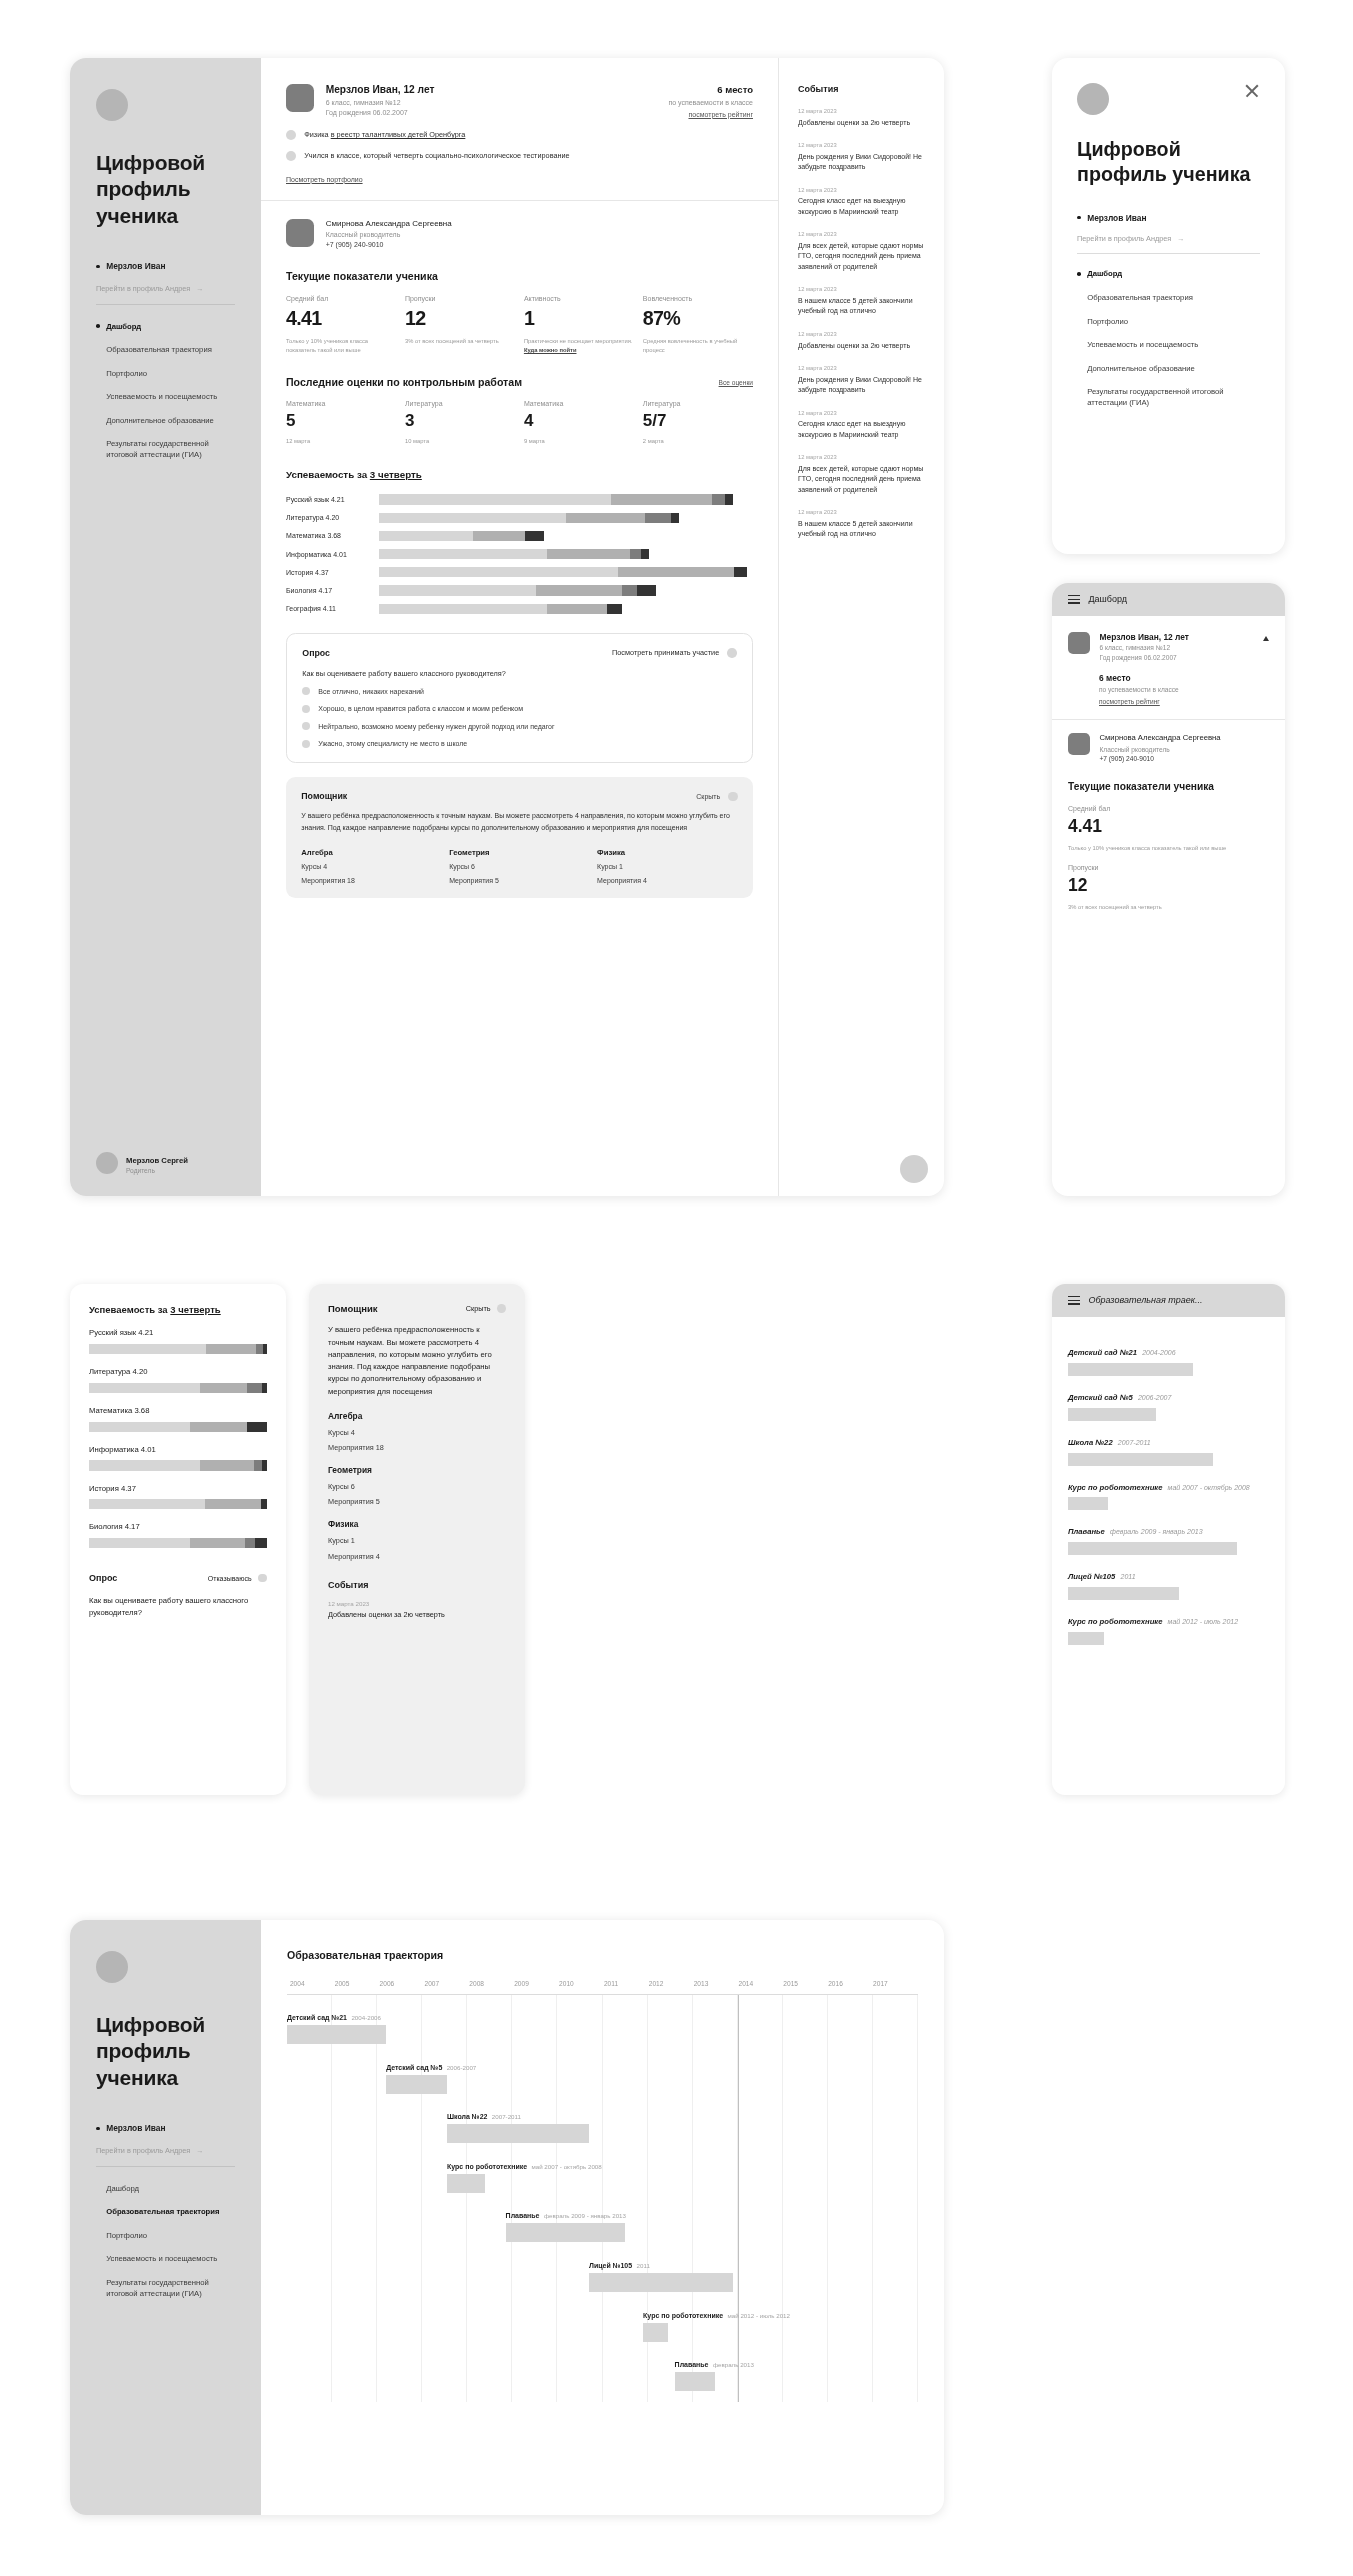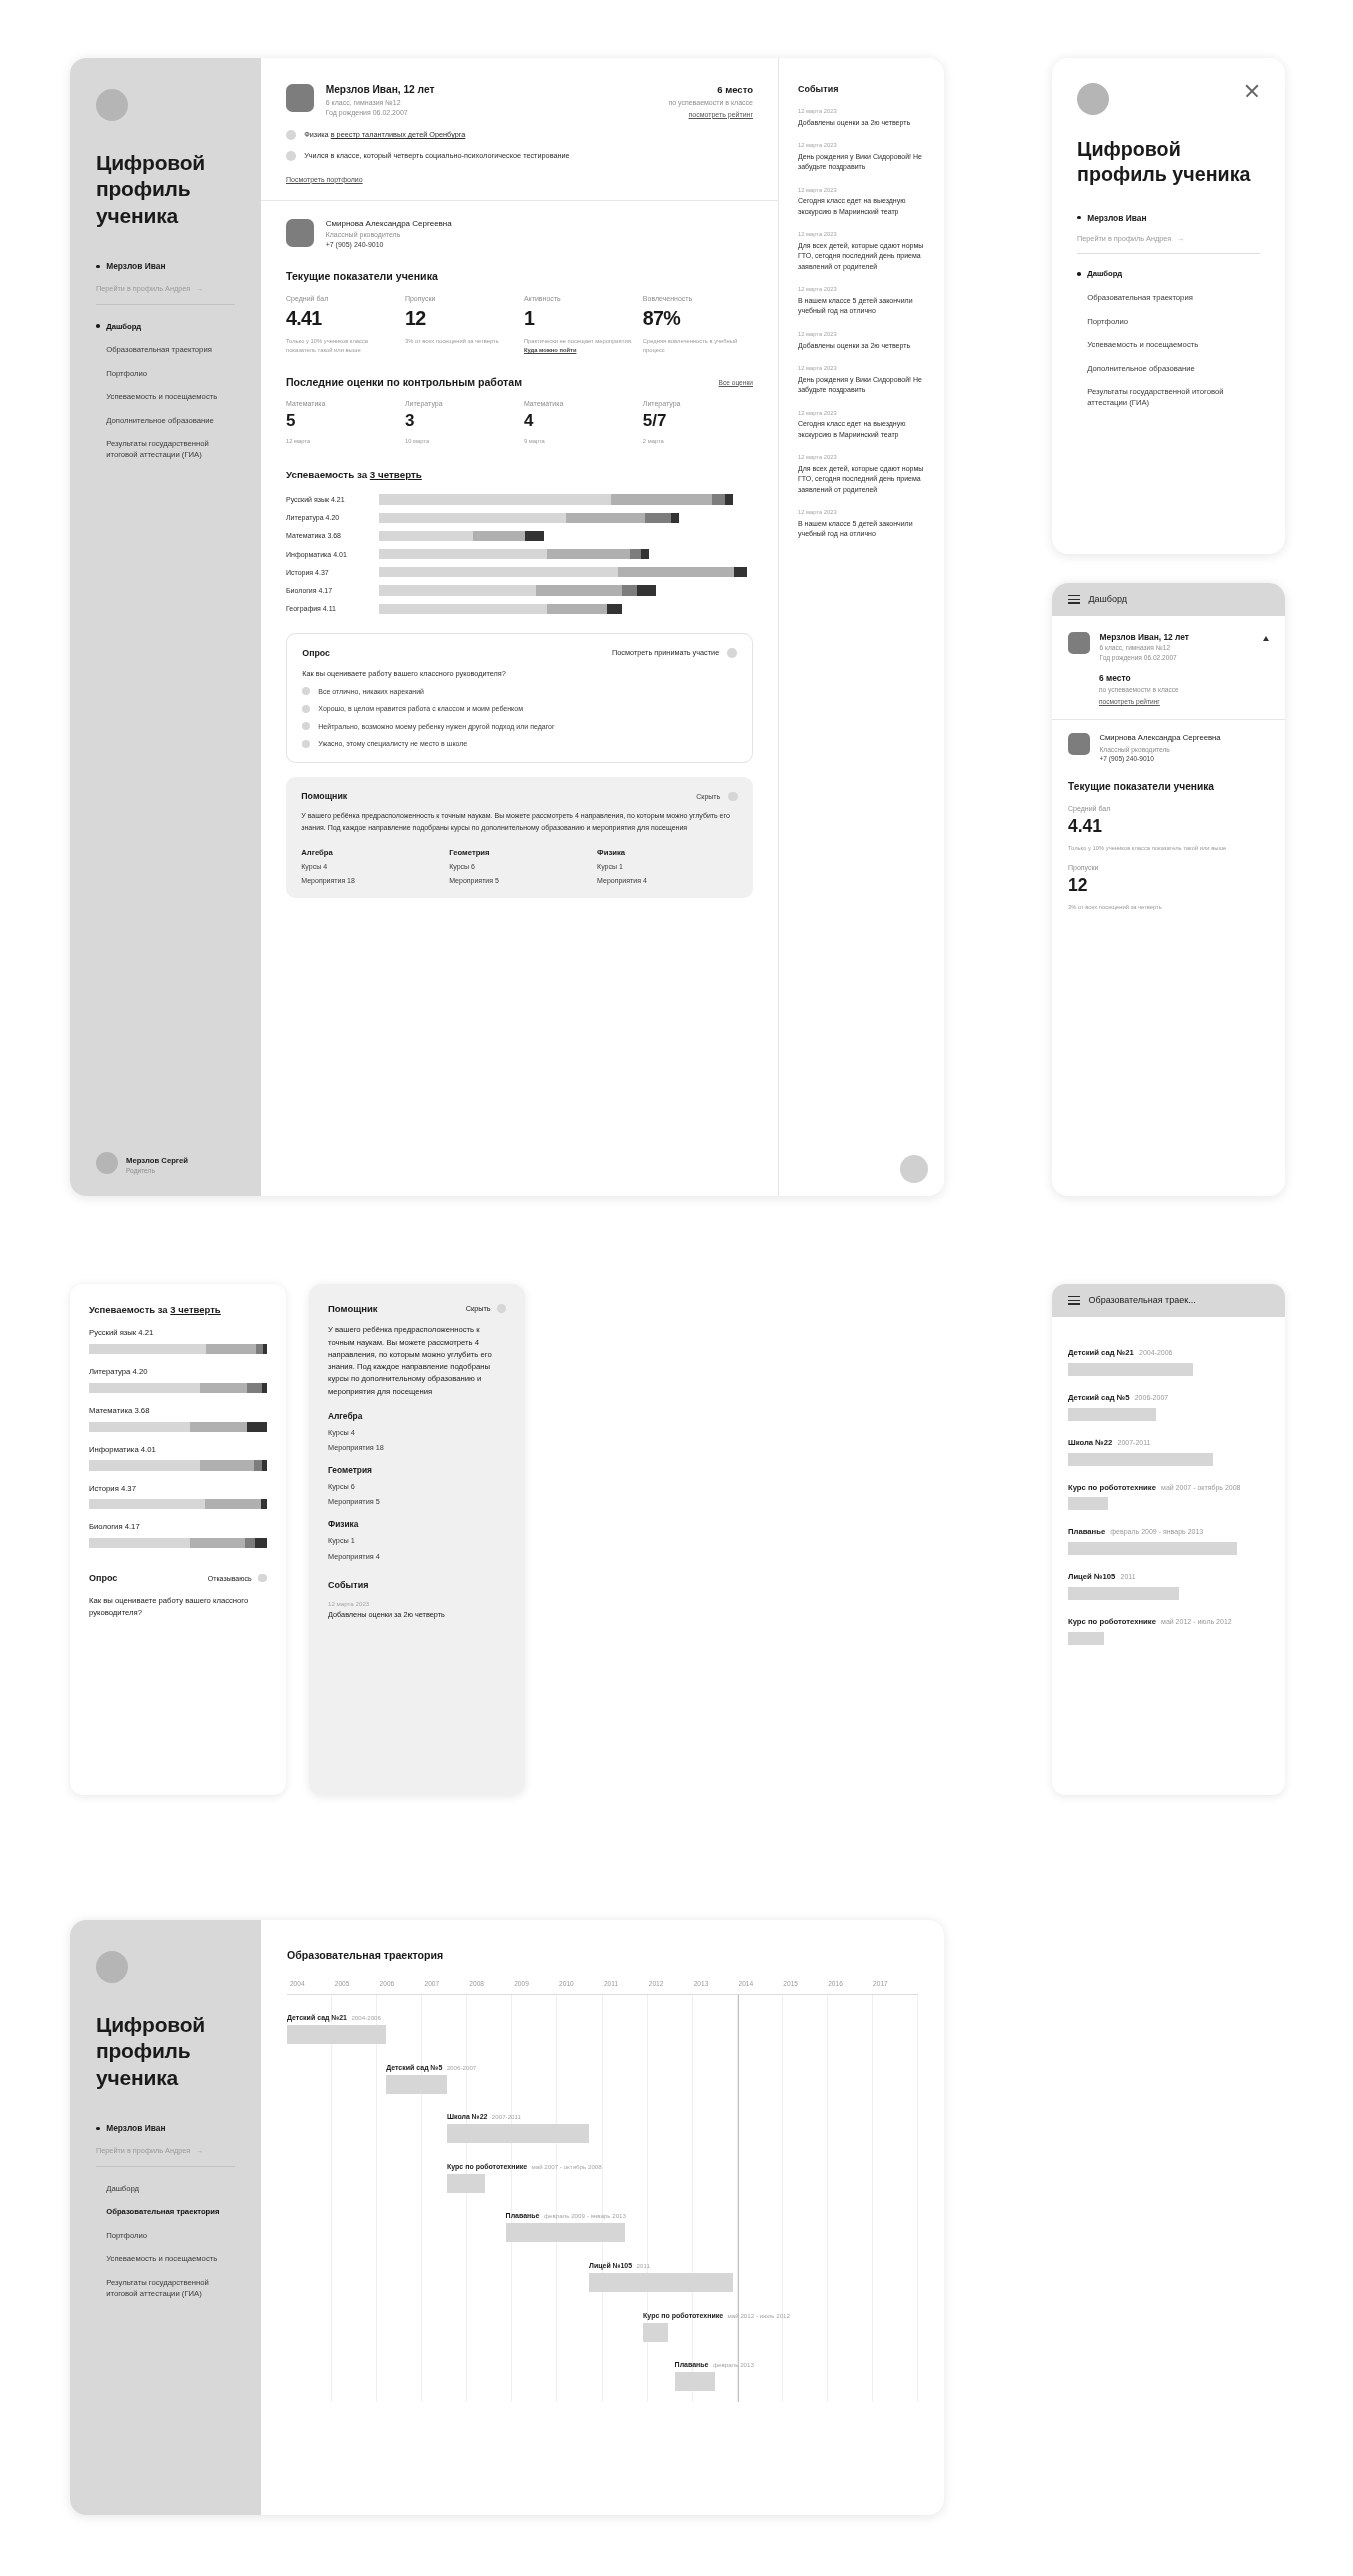--- a/index.html
+++ b/index.html
@@ -231,20 +231,21 @@
   .ch-sub { font-size:8.4px;font-weight:bold;margin-top:13px;}
   .ch-line { font-size:7.3px; margin-top:6.6px; color:#3a3a3a;}
   .ch-ev { font-size:9px;font-weight:bold;margin-top:19px;}
   .ch-ev-date { font-size:6.2px;color:#a5a5a5;margin-top:10.2px;}
   .ch-ev-text { font-size:7.3px;margin-top:3.6px;line-height:1.5;}
 
   #c-traj {
     left: 1052px; top: 1284px; width: 233px; height: 511px;
     background:#fff; border-radius:13px; box-shadow:0 1.5px 8.8px rgba(0,0,0,0.09);
     overflow:hidden;
+    font-style:italic;
   }
   .ct-body { padding: 14.6px 16px; }
   .ct-item { margin-top: 13px; }
   .ct-name { font-size: 7.7px; font-weight:bold; display:inline;}
   .ct-range { font-size:7px; color:#9a9a9a; margin-left:5.1px; display:inline;}
   .ct-bar { height: 13px; background:#d6d6d6; margin-top:5.8px;}
 
   
   #gantt-frame {
     left: 70px; top: 1920px; width: 874px; height: 595px;

